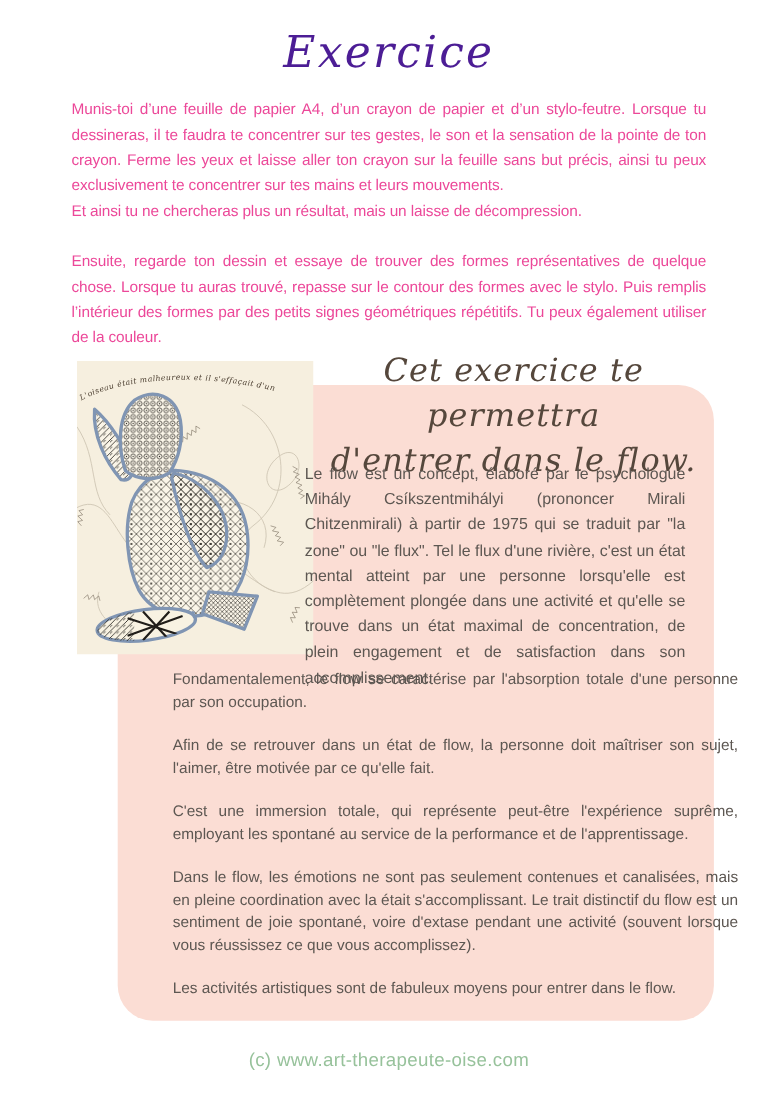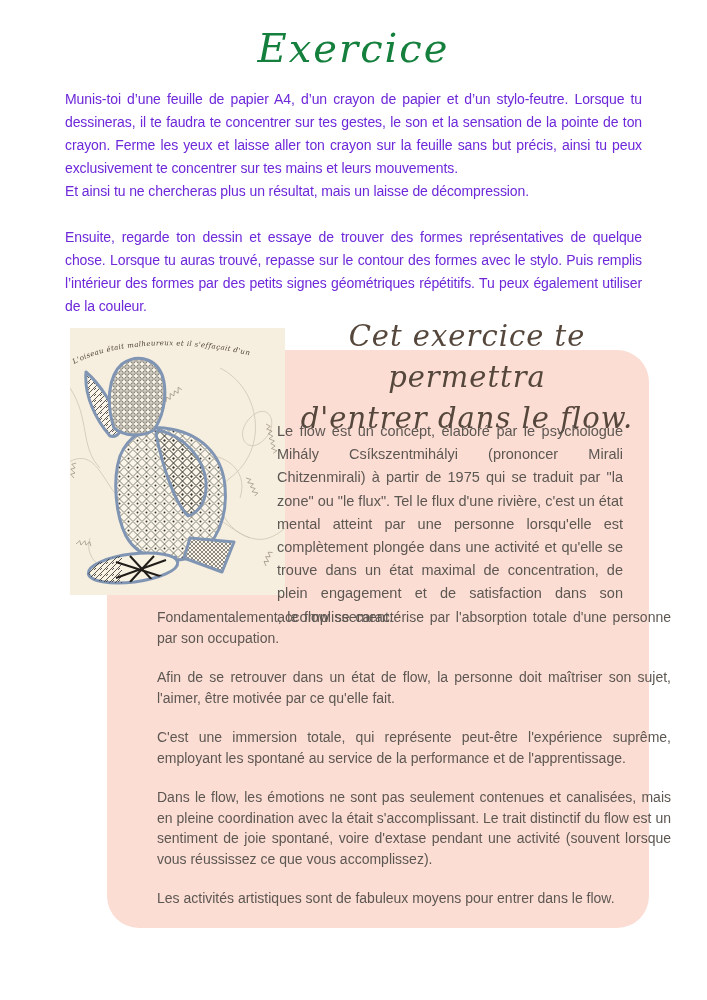--- a/index.html
+++ b/index.html
@@ -1,27 +1,27 @@
 <!DOCTYPE html>
 <html lang="fr"><head>
 <meta charset="utf-8">
 <style>
   html,body{margin:0;padding:0;background:#ffffff;}
   .page{
     position:relative;width:707px;height:1000px;background:#ffffff;
     font-family:"Liberation Sans",sans-serif;overflow:hidden;
   }
-  .script{font-family:"DejaVu Serif",serif;font-style:italic;font-weight:400;color:#15803d;}
+  .script{font-family:"DejaVu Serif",serif;font-style:italic;font-weight:400;color:#4c1d95;}
   .page-title{
     position:absolute;top:20px;left:0;right:0;text-align:center;
     font-size:40px;letter-spacing:2px;line-height:56px;margin:0;
   }
   .intro{
     position:absolute;left:65px;top:88px;width:577px;
-    color:#6d28d9;font-size:14px;line-height:23px;letter-spacing:-0.1px;
+    color:#ec4899;font-size:14px;line-height:23px;letter-spacing:-0.1px;
     text-align:justify;
   }
   .intro p{margin:0;}
   .intro p.spaced{margin-top:23px;}
   .pink-box{
     position:absolute;left:107px;top:350px;width:542px;height:578px;
     background:#fbddd4;border-radius:32px;
   }
   .artwork{
     position:absolute;left:70px;top:328px;width:215px;height:267px;margin:0;
@@ -150,14 +150,15 @@
   </div>
 
   <div class="flow-wide">
     <p>Fondamentalement, le flow se caractérise par l'absorption totale d'une personne par son occupation.</p>
     <p>Afin de se retrouver dans un état de flow, la personne doit maîtriser son sujet, l'aimer, être motivée par ce qu'elle fait.</p>
     <p>C'est une immersion totale, qui représente peut-être l'expérience suprême, employant les spontané au service de la performance et de l'apprentissage.</p>
     <p>Dans le flow, les émotions ne sont pas seulement contenues et canalisées, mais en pleine coordination avec la était s'accomplissant. Le trait distinctif du flow est un sentiment de joie spontané, voire d'extase pendant une activité (souvent lorsque vous réussissez ce que vous accomplissez).</p>
     <p>Les activités artistiques sont de fabuleux moyens pour entrer dans le flow.</p>
   </div>
 
+  <div class="footer">(c) www.art-therapeute-oise.com</div>
 
 </div>
 
 </body></html>

